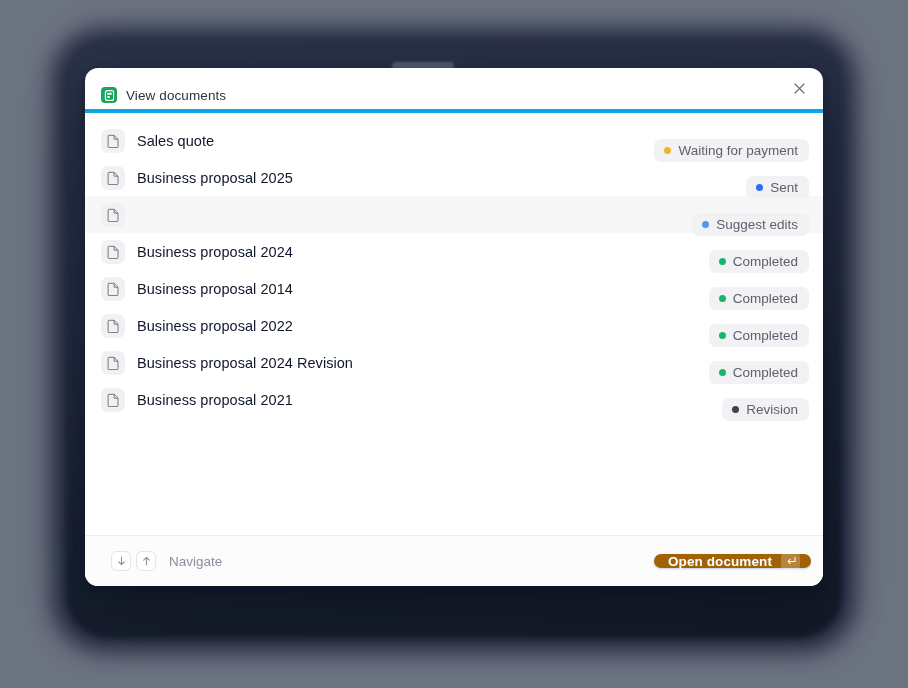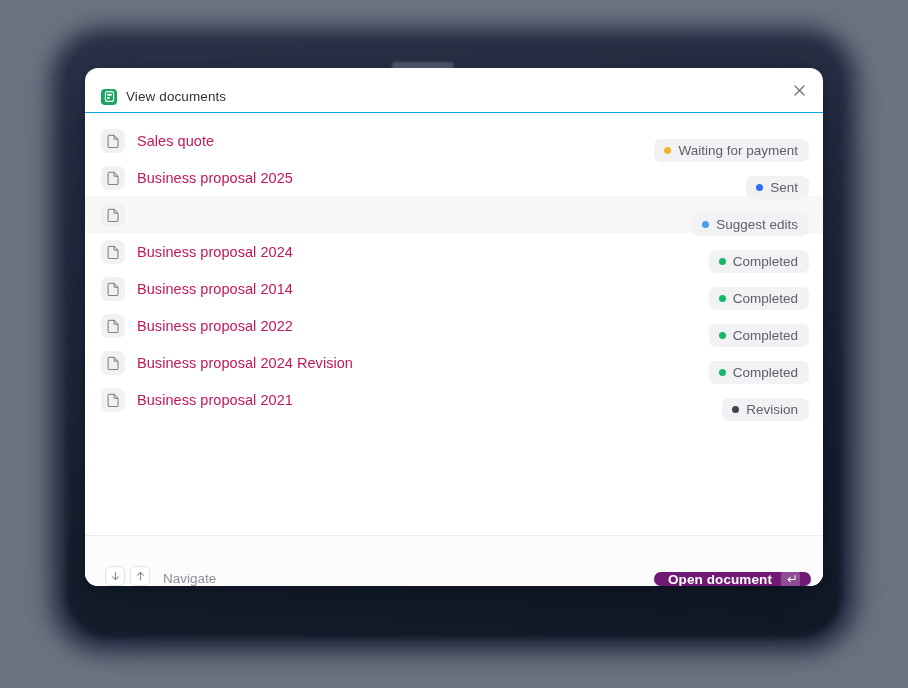--- a/index.html
+++ b/index.html
@@ -96,21 +96,21 @@
     overflow: hidden;
   }
 
   
   #modal-header {
     height: 45px;
     flex: 0 0 45px;
     display: flex;
     align-items: center;
     padding: 13px 14px 0 16px;
-    border-bottom: 1px solid #0ea5e9;
+    border-bottom: 4px solid #0ea5e9;
     position: relative;
   }
 
   .app-icon {
     width: 16px;
     height: 16px;
     border-radius: 4px;
     background: #19a45f;
     display: flex;
     align-items: center;
@@ -170,21 +170,21 @@
     display: flex;
     align-items: center;
     justify-content: center;
     flex: 0 0 24px;
   }
   .doc-icon svg { display: block; }
 
   .doc-title {
     margin-left: 12px;
     font-size: 14.5px;
-    color: #be185d;
+    color: #0f172a;
     letter-spacing: 0.05px;
     white-space: nowrap;
   }
 
   .doc-spacer { flex: 1 1 auto; }
 
   .status-badge {
     display: inline-flex;
     align-items: center;
     gap: 7px;
@@ -204,22 +204,22 @@
     flex: 0 0 7px;
   }
 
   
   #modal-footer {
     flex: 0 0 51px;
     height: 51px;
     border-top: 1px solid #ededf0;
     background: #fcfcfd;
     display: flex;
-    align-items: flex-end;
-    padding: 0 12px 0 20px;
+    align-items: center;
+    padding: 0 12px 0 26px;
     margin-top: 22px;
   }
 
   .key-cap {
     width: 20px;
     height: 20px;
     border-radius: 6px;
     border: 1px solid #e3e3e7;
     background: #ffffff;
     display: flex;
@@ -239,21 +239,21 @@
   #footer-spacer { flex: 1 1 auto; }
 
   #open-document-button {
     display: inline-flex;
     align-items: center;
     gap: 9px;
     height: 14px;
     padding: 0 11px 0 14px;
     border-radius: 8px;
     border: none;
-    background: #701a75;
+    background: #a16207;
     color: #ffffff;
     font-family: "Liberation Sans", sans-serif;
     font-size: 13.5px;
     font-weight: bold;
     cursor: pointer;
     box-shadow: 0 1px 2px rgba(20,40,90,0.22);
   }
   #open-doc-label { letter-spacing: 0.1px; }
   .enter-key {
     width: 19px;

